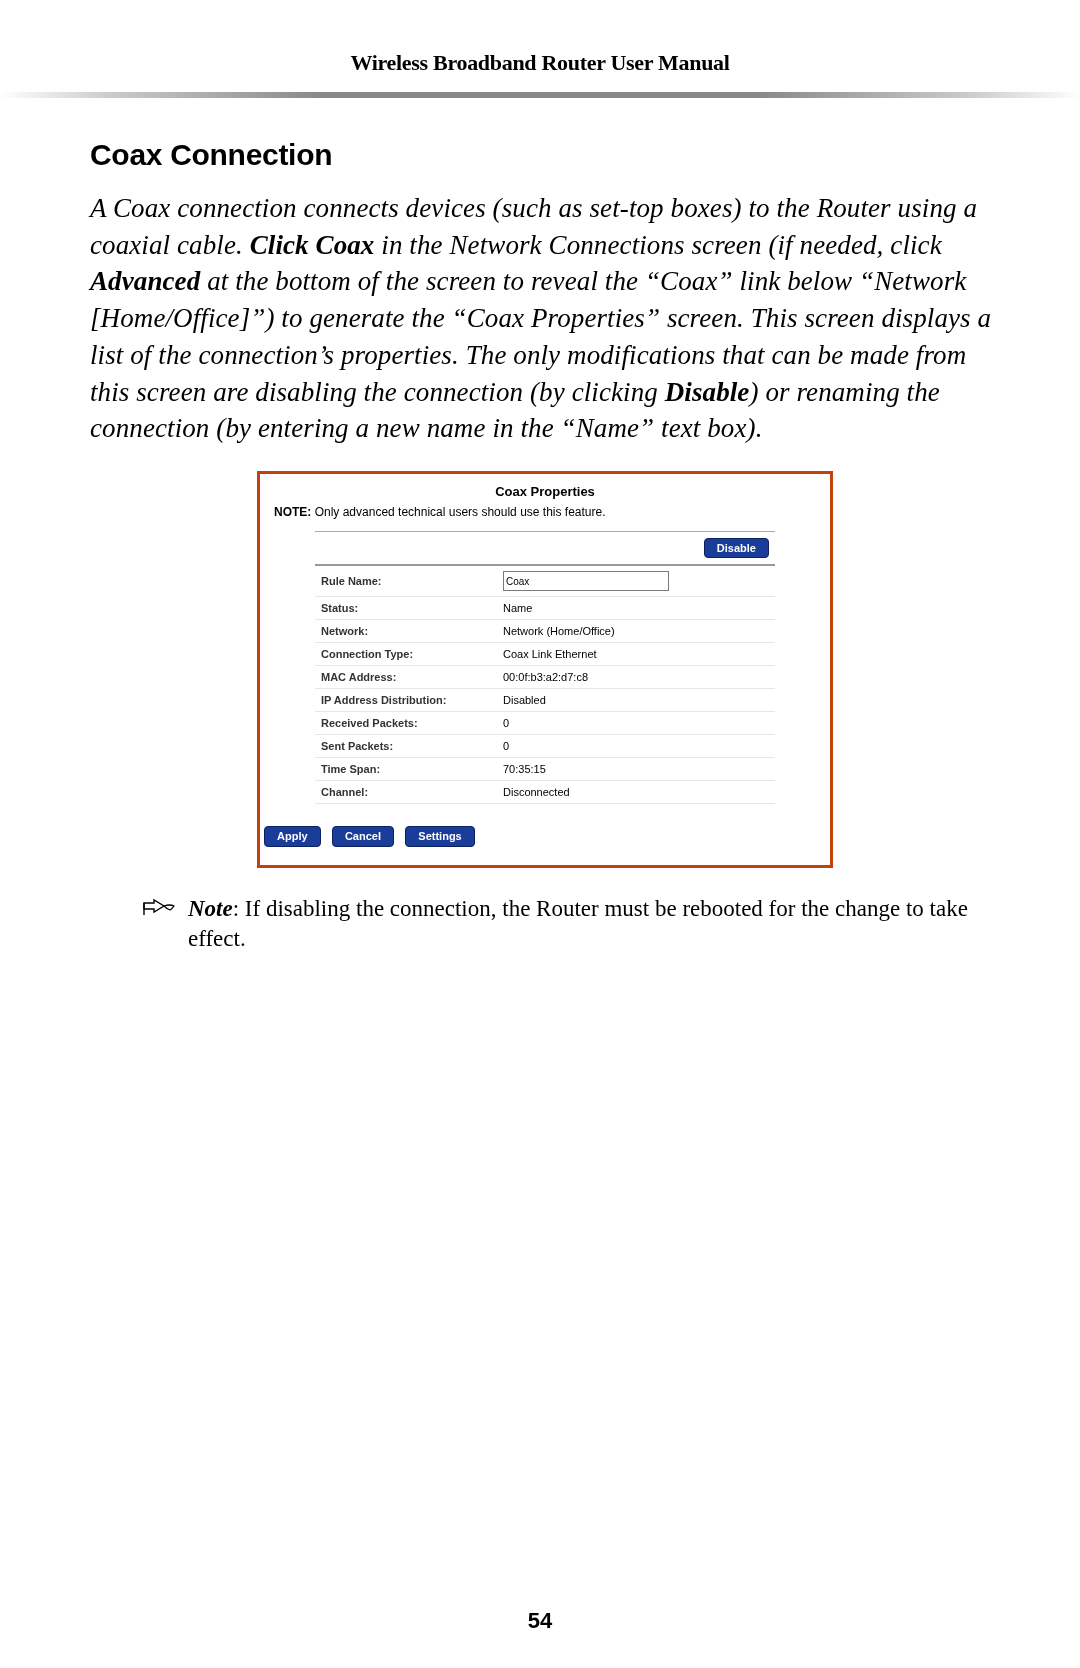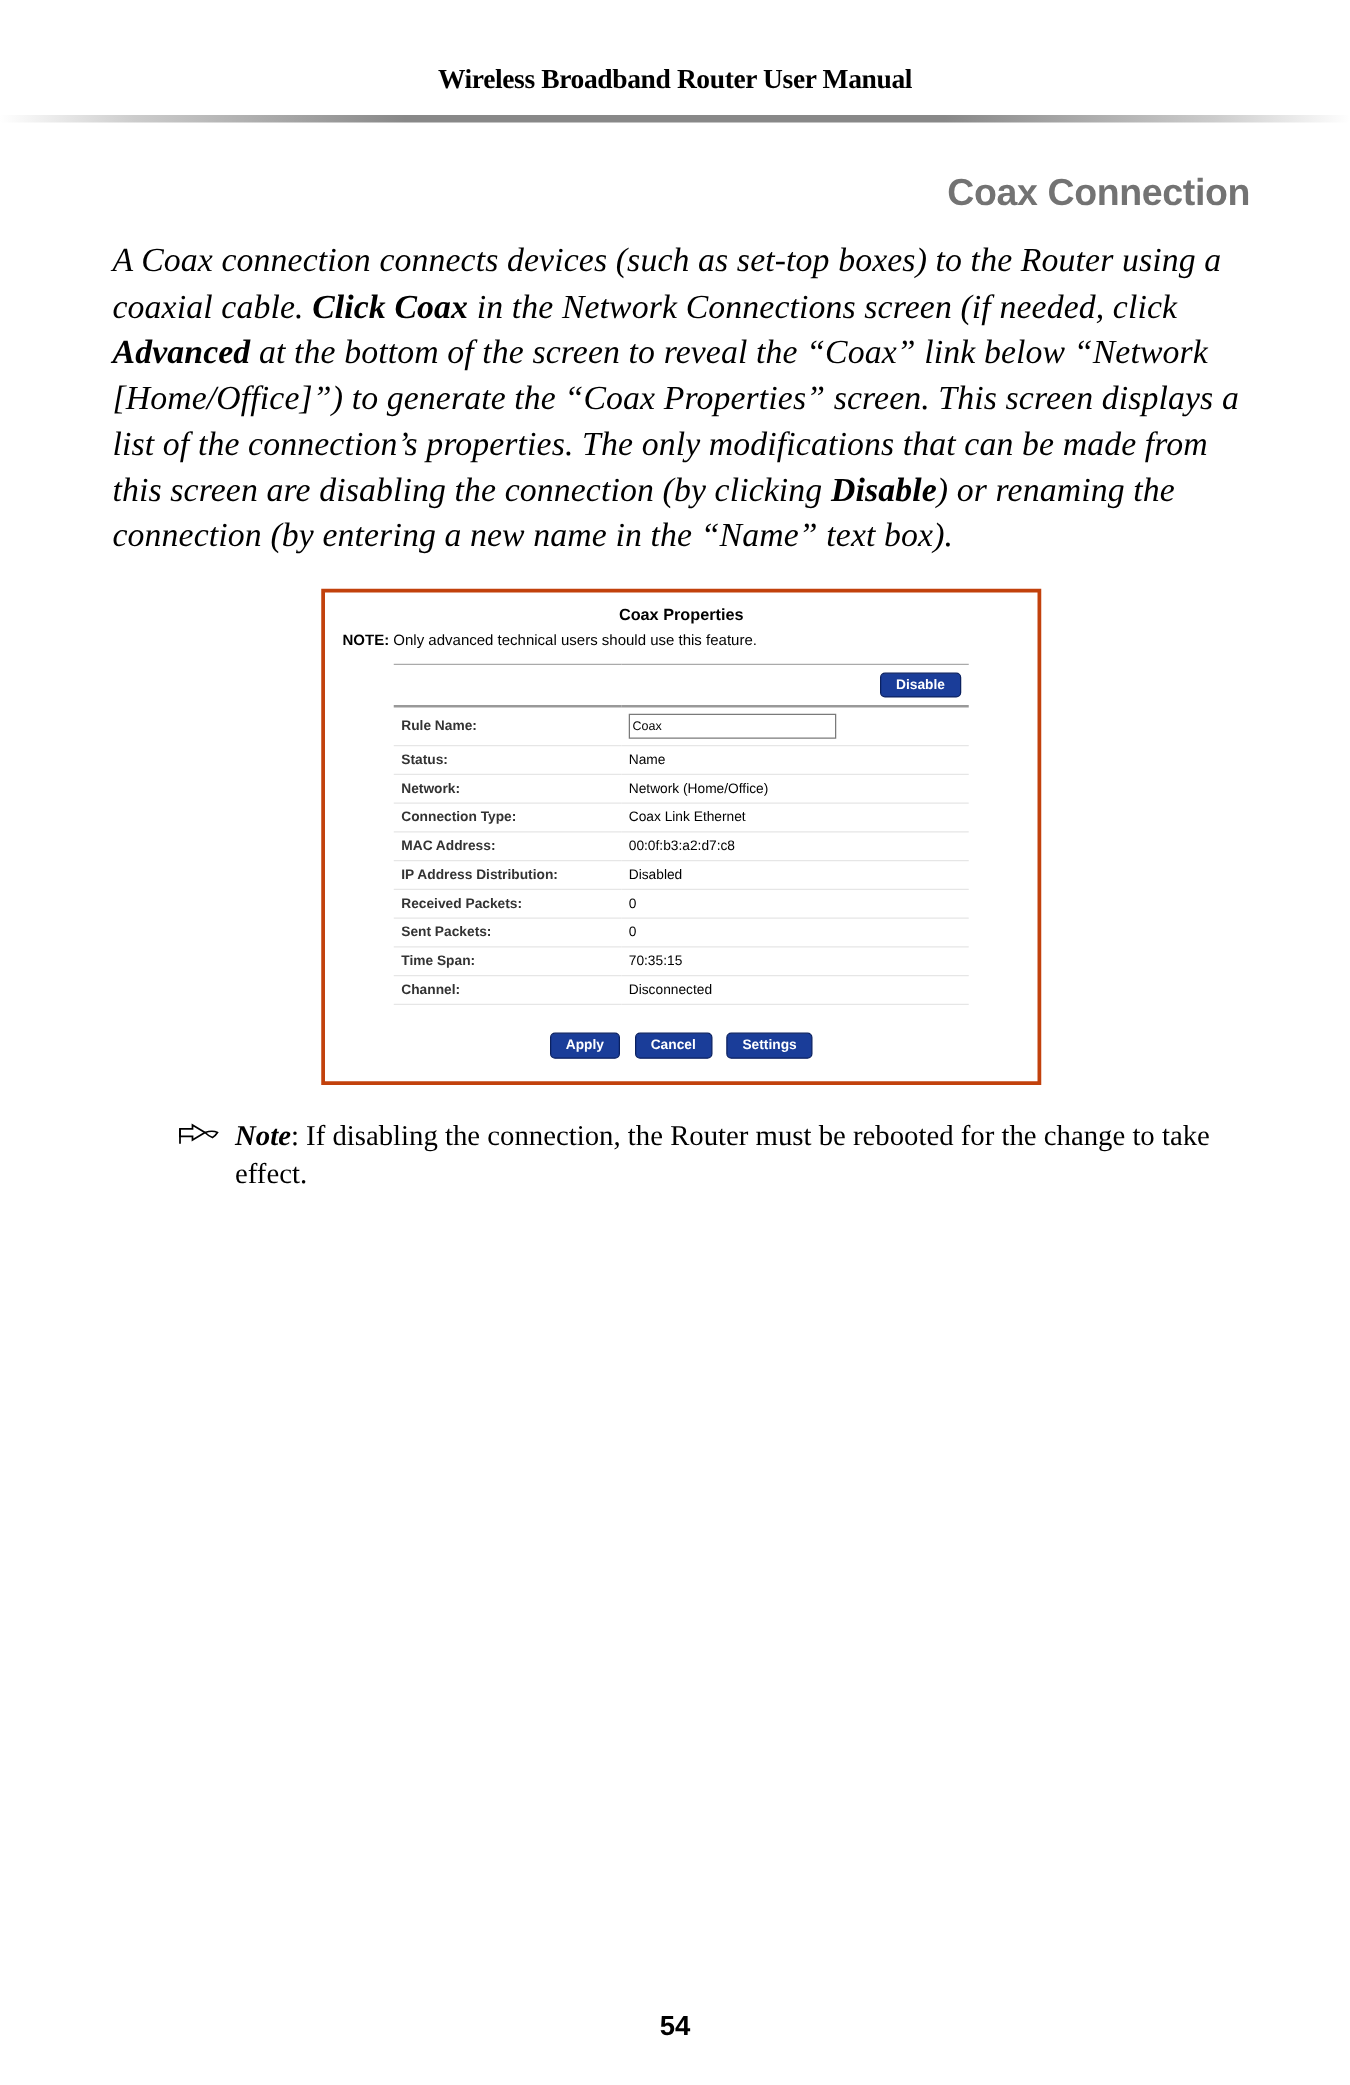--- a/index.html
+++ b/index.html
@@ -27,25 +27,24 @@
     background: linear-gradient(to right, #ffffff 0%, #cccccc 10%, #888888 30%, #888888 70%, #cccccc 90%, #ffffff 100%);
     margin: 0;
     border: none;
   }
   .content {
     padding: 40px 80px 0 90px;
   }
   h2.section-title {
     font-family: Arial, Helvetica, sans-serif;
     font-weight: bold;
-    color: #737373;
+    color: #000000;
     font-size: 30px;
     margin: 0 0 18px 0;
     letter-spacing: -0.3px;
-    text-align: right;
   }
   p.body-text {
     font-size: 27px;
     line-height: 1.36;
     margin: 0;
     letter-spacing: 0.1px;
     font-style: italic;
   }
   p.body-text b { font-weight: bold; }
 
@@ -107,21 +106,21 @@
   .ss input[type=text] {
     width: 160px;
     font-size: 10px;
     font-family: Verdana, Arial, sans-serif;
     padding: 1px 2px;
     border: 1px solid #7a7a7a;
     height: 16px;
     box-sizing: content-box;
   }
   .ss-buttons {
-    text-align: center;
+    text-align: left;
     padding-top: 22px;
   }
   .ss-buttons .pill-btn { margin: 0 4px; }
 
   
   .note-block {
     display: flex;
     align-items: flex-start;
     padding: 26px 80px 0 118px;
     margin-left: 24px;

